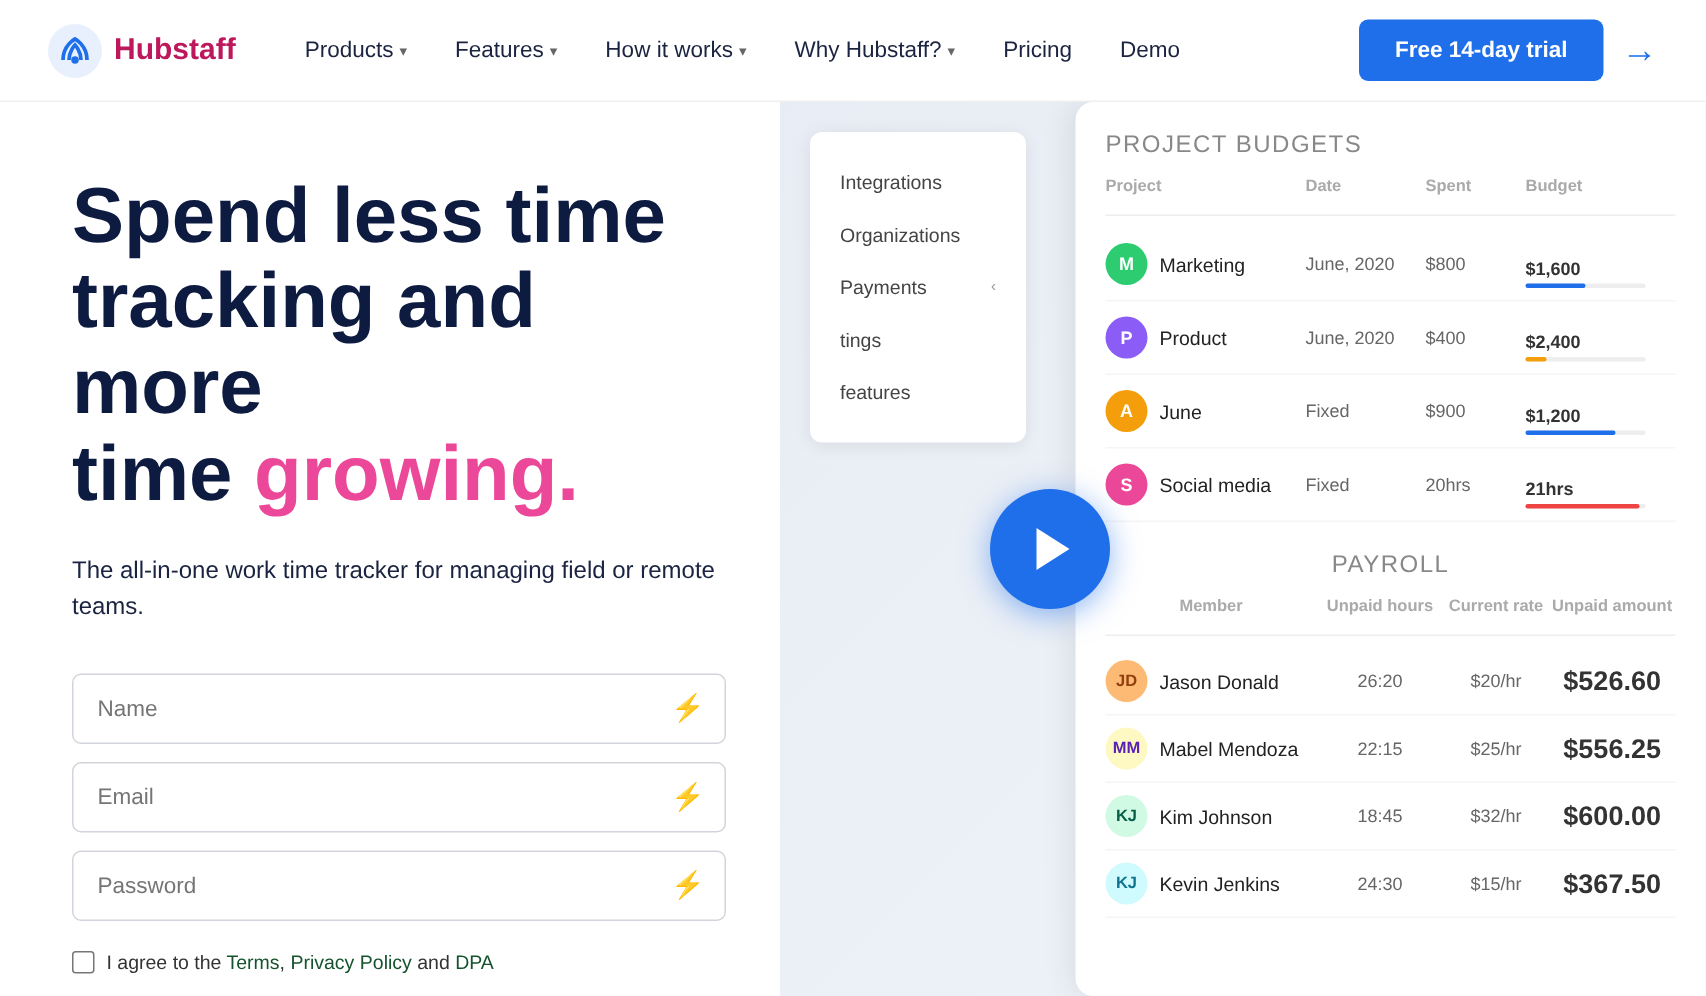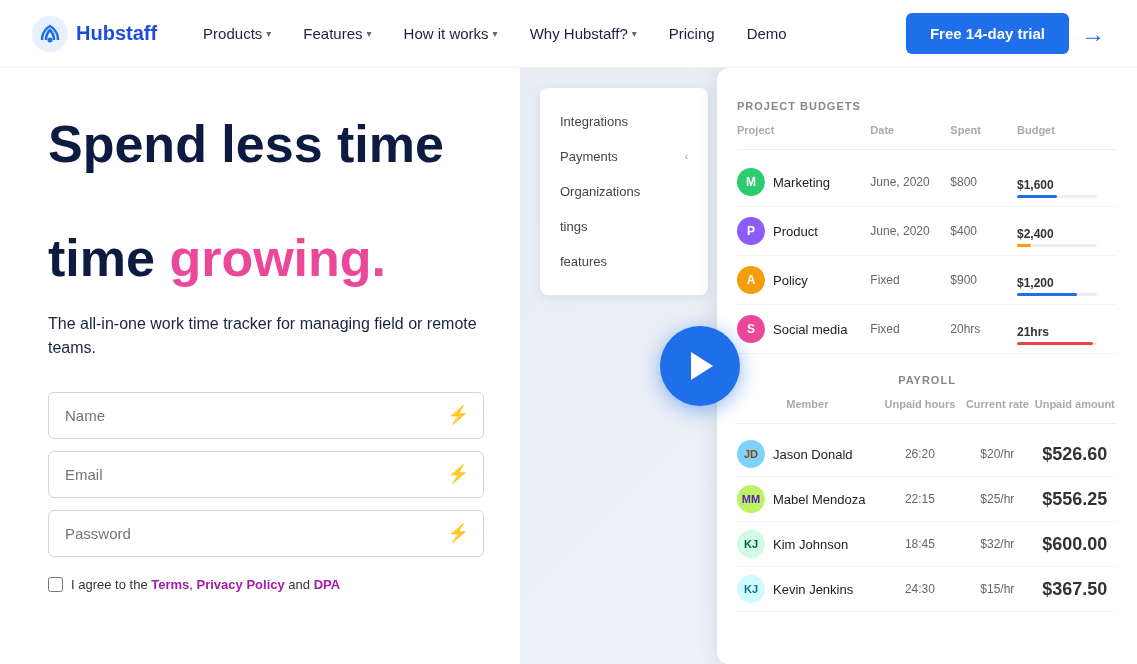--- a/index.html
+++ b/index.html
@@ -6,21 +6,21 @@
     body { font-family: -apple-system, BlinkMacSystemFont, 'Segoe UI', sans-serif; background: #fff; width: 1137px; height: 664px; overflow: hidden; }
 
     
     .navbar {
       display: flex; align-items: center; padding: 0 32px; height: 68px;
       background: #fff; border-bottom: 1px solid #f0f0f0;
       position: relative; z-index: 10;
     }
     .logo-area { display: flex; align-items: center; gap: 8px; margin-right: 32px; }
     .logo-icon { width: 36px; height: 36px; }
-    .logo-text { font-size: 20px; font-weight: 700; color: #1d4ed8; }
+    .logo-text { font-size: 20px; font-weight: 700; color: #be185d; }
     .nav-links { display: flex; align-items: center; gap: 4px; flex: 1; }
     .nav-item {
       display: flex; align-items: center; gap: 4px;
       padding: 8px 14px; font-size: 15px; color: #1a2340; font-weight: 500;
       cursor: pointer; border-radius: 6px; white-space: nowrap;
     }
     .nav-chevron { font-size: 10px; color: #666; }
     .nav-right { display: flex; align-items: center; gap: 12px; }
     .btn-trial {
       background: #1f6feb; color: #fff; border: none; border-radius: 6px;
@@ -40,50 +40,50 @@
     .form-area { display: flex; flex-direction: column; gap: 12px; max-width: 490px; }
     .form-input-wrap { position: relative; }
     .form-input {
       width: 100%; padding: 14px 44px 14px 16px; border: 1.5px solid #d1d5db;
       border-radius: 6px; font-size: 15px; color: #555; outline: none;
     }
     .input-icon { position: absolute; right: 14px; top: 50%; transform: translateY(-50%); color: #1f6feb; font-size: 18px; }
     .terms-row { display: flex; align-items: center; gap: 8px; margin-top: 8px; }
     .terms-checkbox { width: 15px; height: 15px; cursor: pointer; }
     .terms-text { font-size: 13px; color: #333; }
-    .terms-link { color: #a21caf; text-decoration: none; font-weight: 700; }
+    .terms-link { color: #14532d; text-decoration: none; font-weight: 400; }
 
     
     .dashboard-area {
       flex: 1; position: relative; overflow: hidden;
       background: linear-gradient(135deg, #e8edf5 0%, #f0f4f8 100%);
     }
 
     
     .sidebar-panel {
-      position: absolute; left: 20px; top: 20px; width: 168px;
+      position: absolute; left: 20px; top: 20px; width: 144px;
       background: #fff; border-radius: 8px; padding: 16px 0;
       box-shadow: 0 2px 12px rgba(0,0,0,0.08);
       z-index: 2;
     }
     .sidebar-panel-item {
       padding: 10px 20px; font-size: 13px; color: #444; cursor: pointer;
       display: flex; align-items: center; justify-content: space-between;
     }
     .sidebar-chevron { color: #999; font-size: 10px; }
 
     
     .dashboard-card {
       position: absolute; right: 0; top: 0; width: 420px; height: 100%;
       background: #fff; border-radius: 12px 0 0 12px;
       box-shadow: -4px 0 20px rgba(0,0,0,0.08);
       padding: 20px; overflow: hidden; z-index: 2;
     }
 
-    .section-title { font-size: 11px; font-weight: 700; color: #888; letter-spacing: 1px; margin-bottom: 12px; text-transform: uppercase; margin-top: 12px; }
+    .section-title { font-size: 16px; font-weight: 400; color: #888; letter-spacing: 1px; margin-bottom: 12px; text-transform: uppercase; }
     .table-header { display: flex; font-size: 11px; color: #aaa; font-weight: 600; padding-bottom: 13px; border-bottom: 1px solid #eee; margin-bottom: 8px; }
     .table-row { display: flex; align-items: center; padding: 8px 0; border-bottom: 1px solid #f5f5f5; }
     .col-project { flex: 2; display: flex; align-items: center; gap: 8px; font-size: 13px; color: #222; font-weight: 500; }
     .col-date { flex: 1.2; font-size: 12px; color: #666; }
     .col-spent { flex: 1; font-size: 12px; color: #666; }
     .col-budget { flex: 1.5; font-size: 12px; color: #333; font-weight: 600; margin-top: 12px; }
     .budget-bar-wrap { margin-top: 3px; height: 3px; background: #eee; border-radius: 2px; width: 80px; }
     .budget-bar { height: 3px; border-radius: 2px; }
 
     .avatar-circle {
@@ -158,21 +158,21 @@
     <button class="btn-trial">Free 14-day trial</button>
     <span class="login-icon" style="font-size:24px;">→</span>
   </div>
 </nav>
 
 <div class="main">
 
   <div class="hero">
     <h1 class="hero-headline">
       <span>Spend less time</span><br>
-      <br>
+      <span>tracking and more</span><br>
       <span>time </span><span class="highlight">growing.</span>
     </h1>
     <p class="hero-subtext">The all-in-one work time tracker for managing field or remote teams.</p>
     <div class="form-area">
       <div class="form-input-wrap">
         <input class="form-input" type="text" placeholder="Name" style="">
         <span class="input-icon">⚡</span>
       </div>
       <div class="form-input-wrap">
         <input class="form-input" type="email" placeholder="Email" style="">
@@ -191,25 +191,25 @@
     </div>
   </div>
 
   <div class="dashboard-area">
 
     <div class="sidebar-panel">
       <div class="sidebar-panel-item">
         <span>Integrations</span>
       </div>
       <div class="sidebar-panel-item">
+        <span>Organizations</span>
+      </div>
+      <div class="sidebar-panel-item">
         <span>Payments</span>
         <span class="sidebar-chevron">‹</span>
-      </div>
-      <div class="sidebar-panel-item">
-        <span>Organizations</span>
       </div>
       <div class="sidebar-panel-item">
         <span>tings</span>
       </div>
       <div class="sidebar-panel-item">
         <span>features</span>
       </div>
     </div>
 
     <div class="play-btn-wrap">
@@ -255,21 +255,21 @@
             <div>$2,400</div>
             <div class="budget-bar-wrap">
                 <div class="budget-bar" style="width:18%;background:#f59e0b"></div>
               </div>
           </div>
         </div>
 
         <div class="table-row">
           <div class="col-project">
             <div class="avatar-circle" style="background:#f59e0b">A</div>
-            <span>Policy</span>
+            <span>June</span>
           </div>
           <div class="col-date">Fixed</div>
           <div class="col-spent">$900</div>
           <div class="col-budget">
             <div>$1,200</div>
             <div class="budget-bar-wrap">
                 <div class="budget-bar" style="width:75%;background:#1f6feb"></div>
               </div>
           </div>
         </div>
@@ -294,30 +294,30 @@
         <div class="section-title">PAYROLL</div>
         <div class="table-header">
           <span style="flex:2">Member</span>
           <span style="flex:1.2">Unpaid hours</span>
           <span style="flex:1">Current rate</span>
           <span style="flex:1.2">Unpaid amount</span>
         </div>
 
         <div class="table-row">
           <div class="col-member">
-            <div class="payroll-avatar" style="background:#7dd3fc;color:#92400e">JD</div>
+            <div class="payroll-avatar" style="background:#fdba74;color:#92400e">JD</div>
             <span>Jason Donald</span>
           </div>
           <div class="col-hours">26:20</div>
           <div class="col-rate">$20/hr</div>
           <div class="col-amount">$526.60</div>
         </div>
         <div class="table-row">
           <div class="col-member">
-            <div class="payroll-avatar" style="background:#bef264;color:#5b21b6">MM</div>
+            <div class="payroll-avatar" style="background:#fef9c3;color:#5b21b6">MM</div>
             <span>Mabel Mendoza</span>
           </div>
           <div class="col-hours">22:15</div>
           <div class="col-rate">$25/hr</div>
           <div class="col-amount">$556.25</div>
         </div>
         <div class="table-row">
           <div class="col-member">
             <div class="payroll-avatar" style="background:#d1fae5;color:#065f46">KJ</div>
             <span>Kim Johnson</span>

